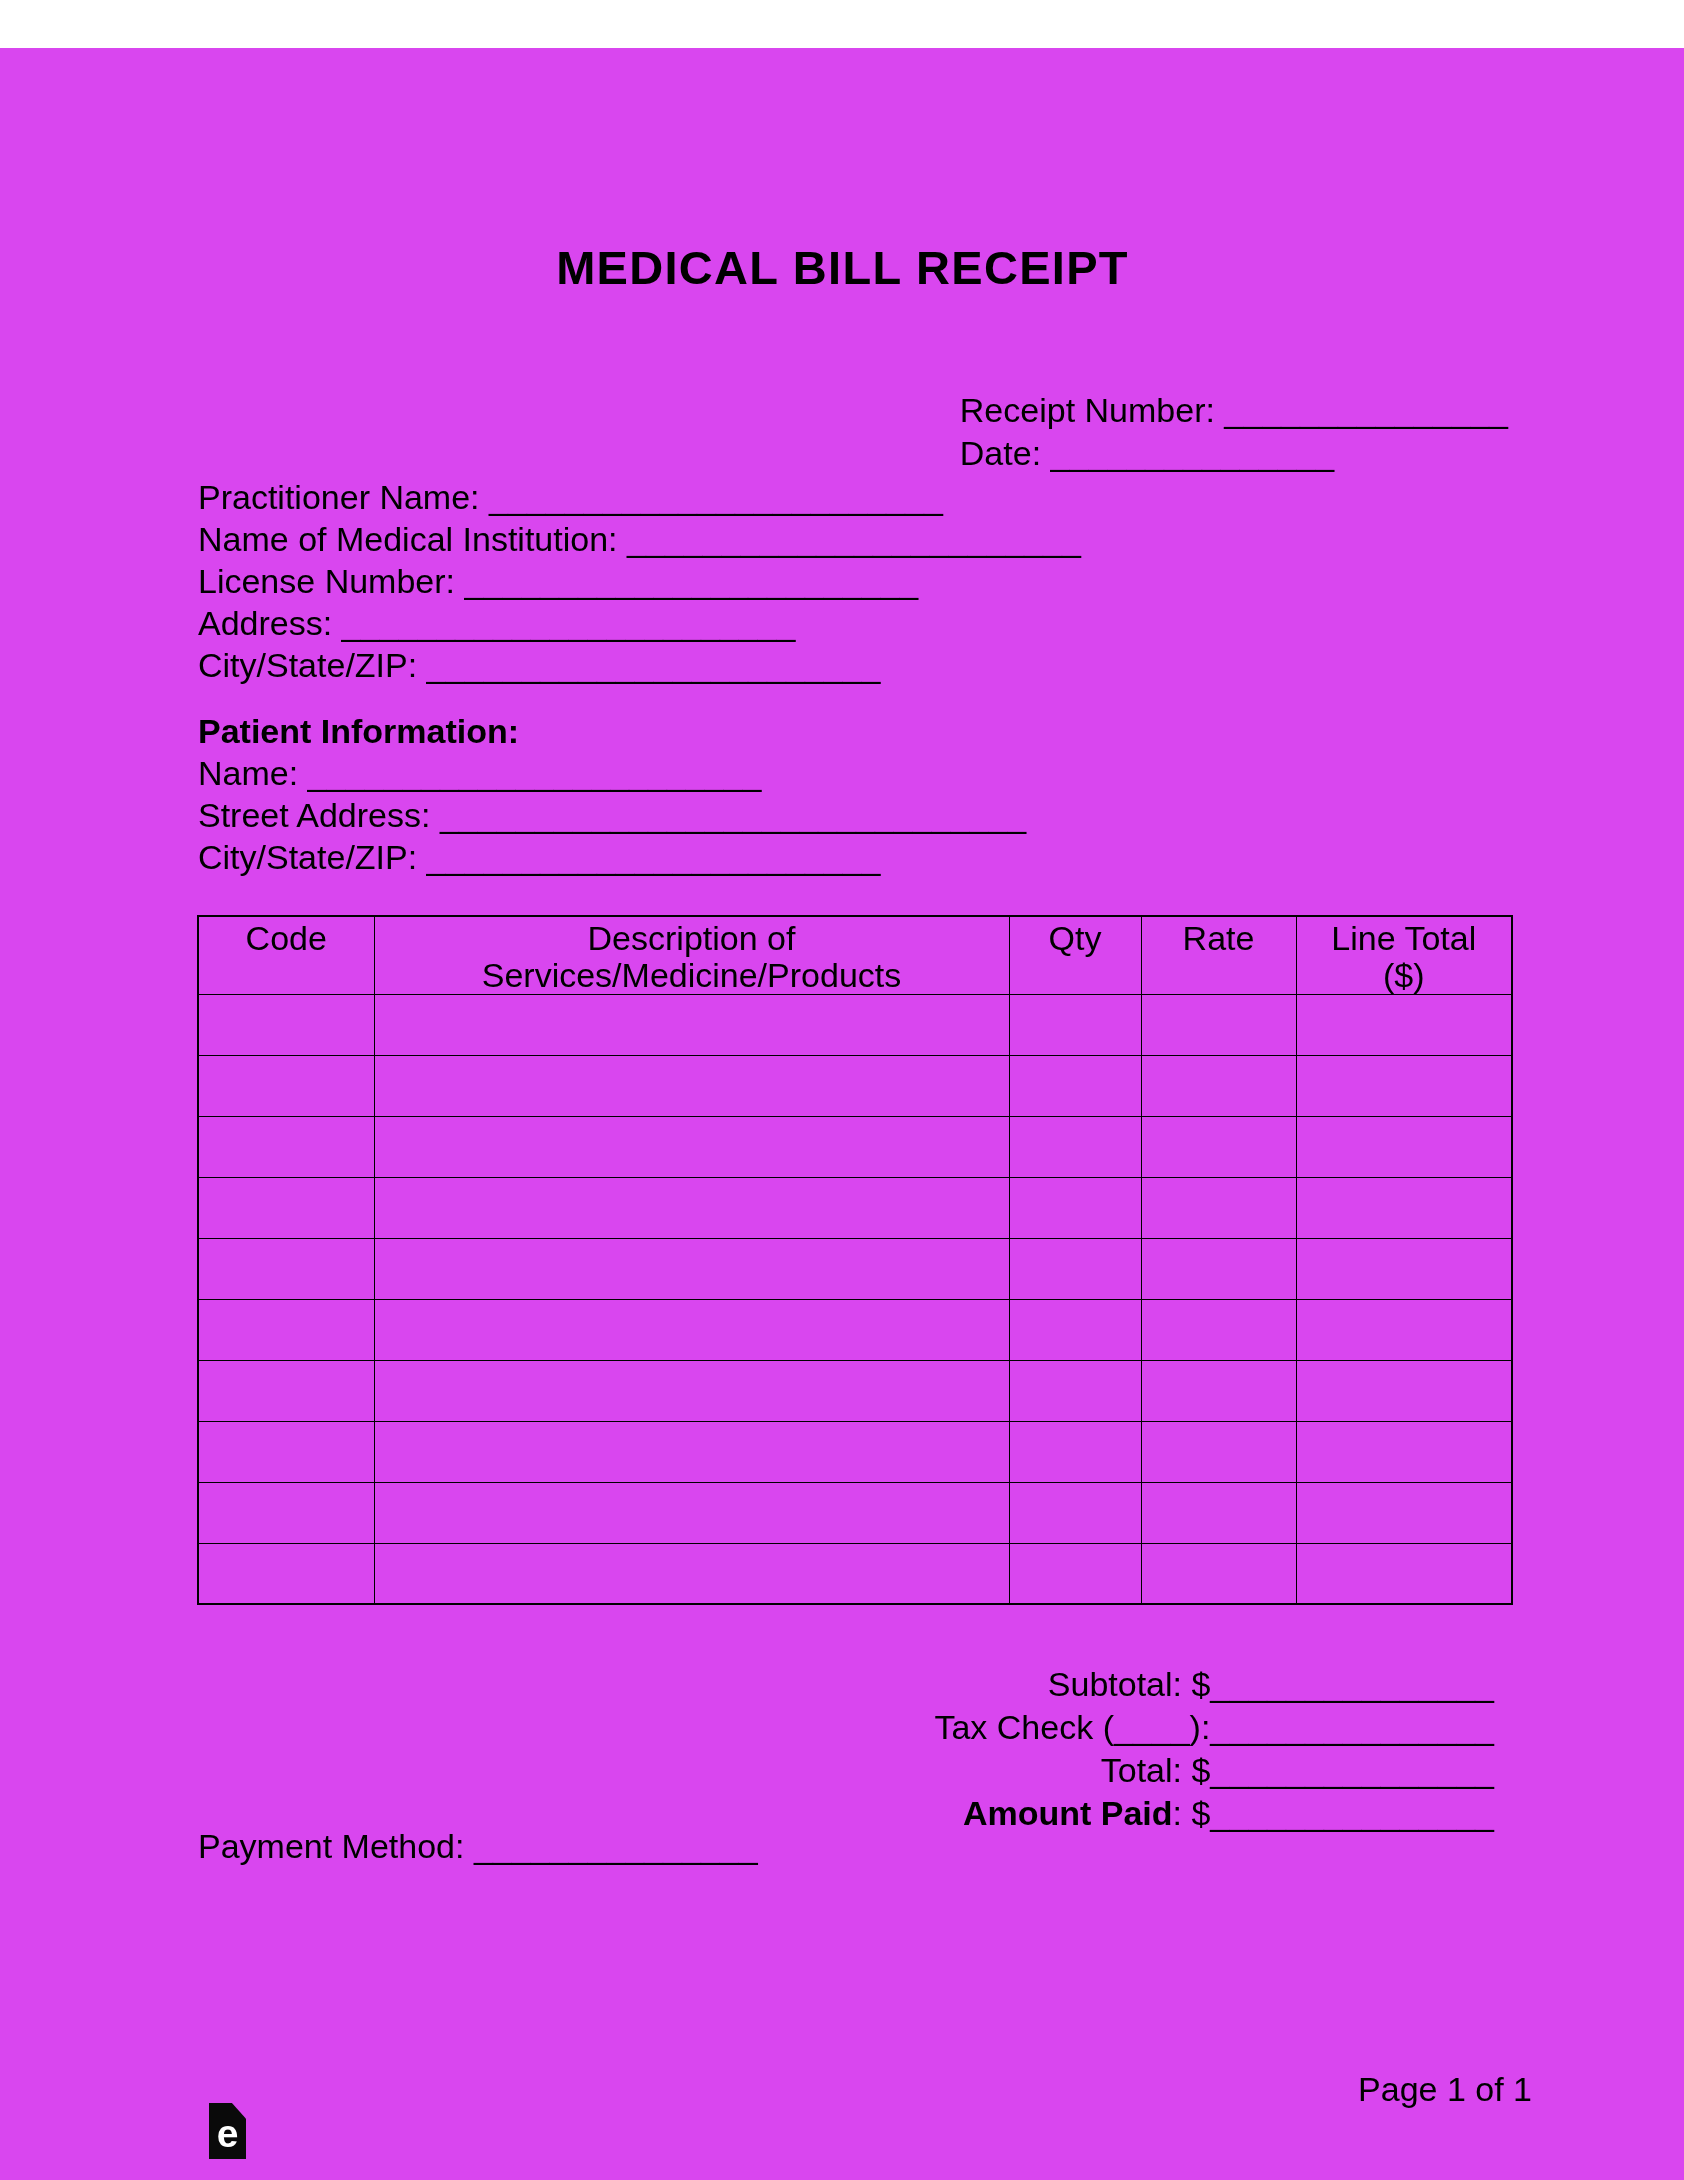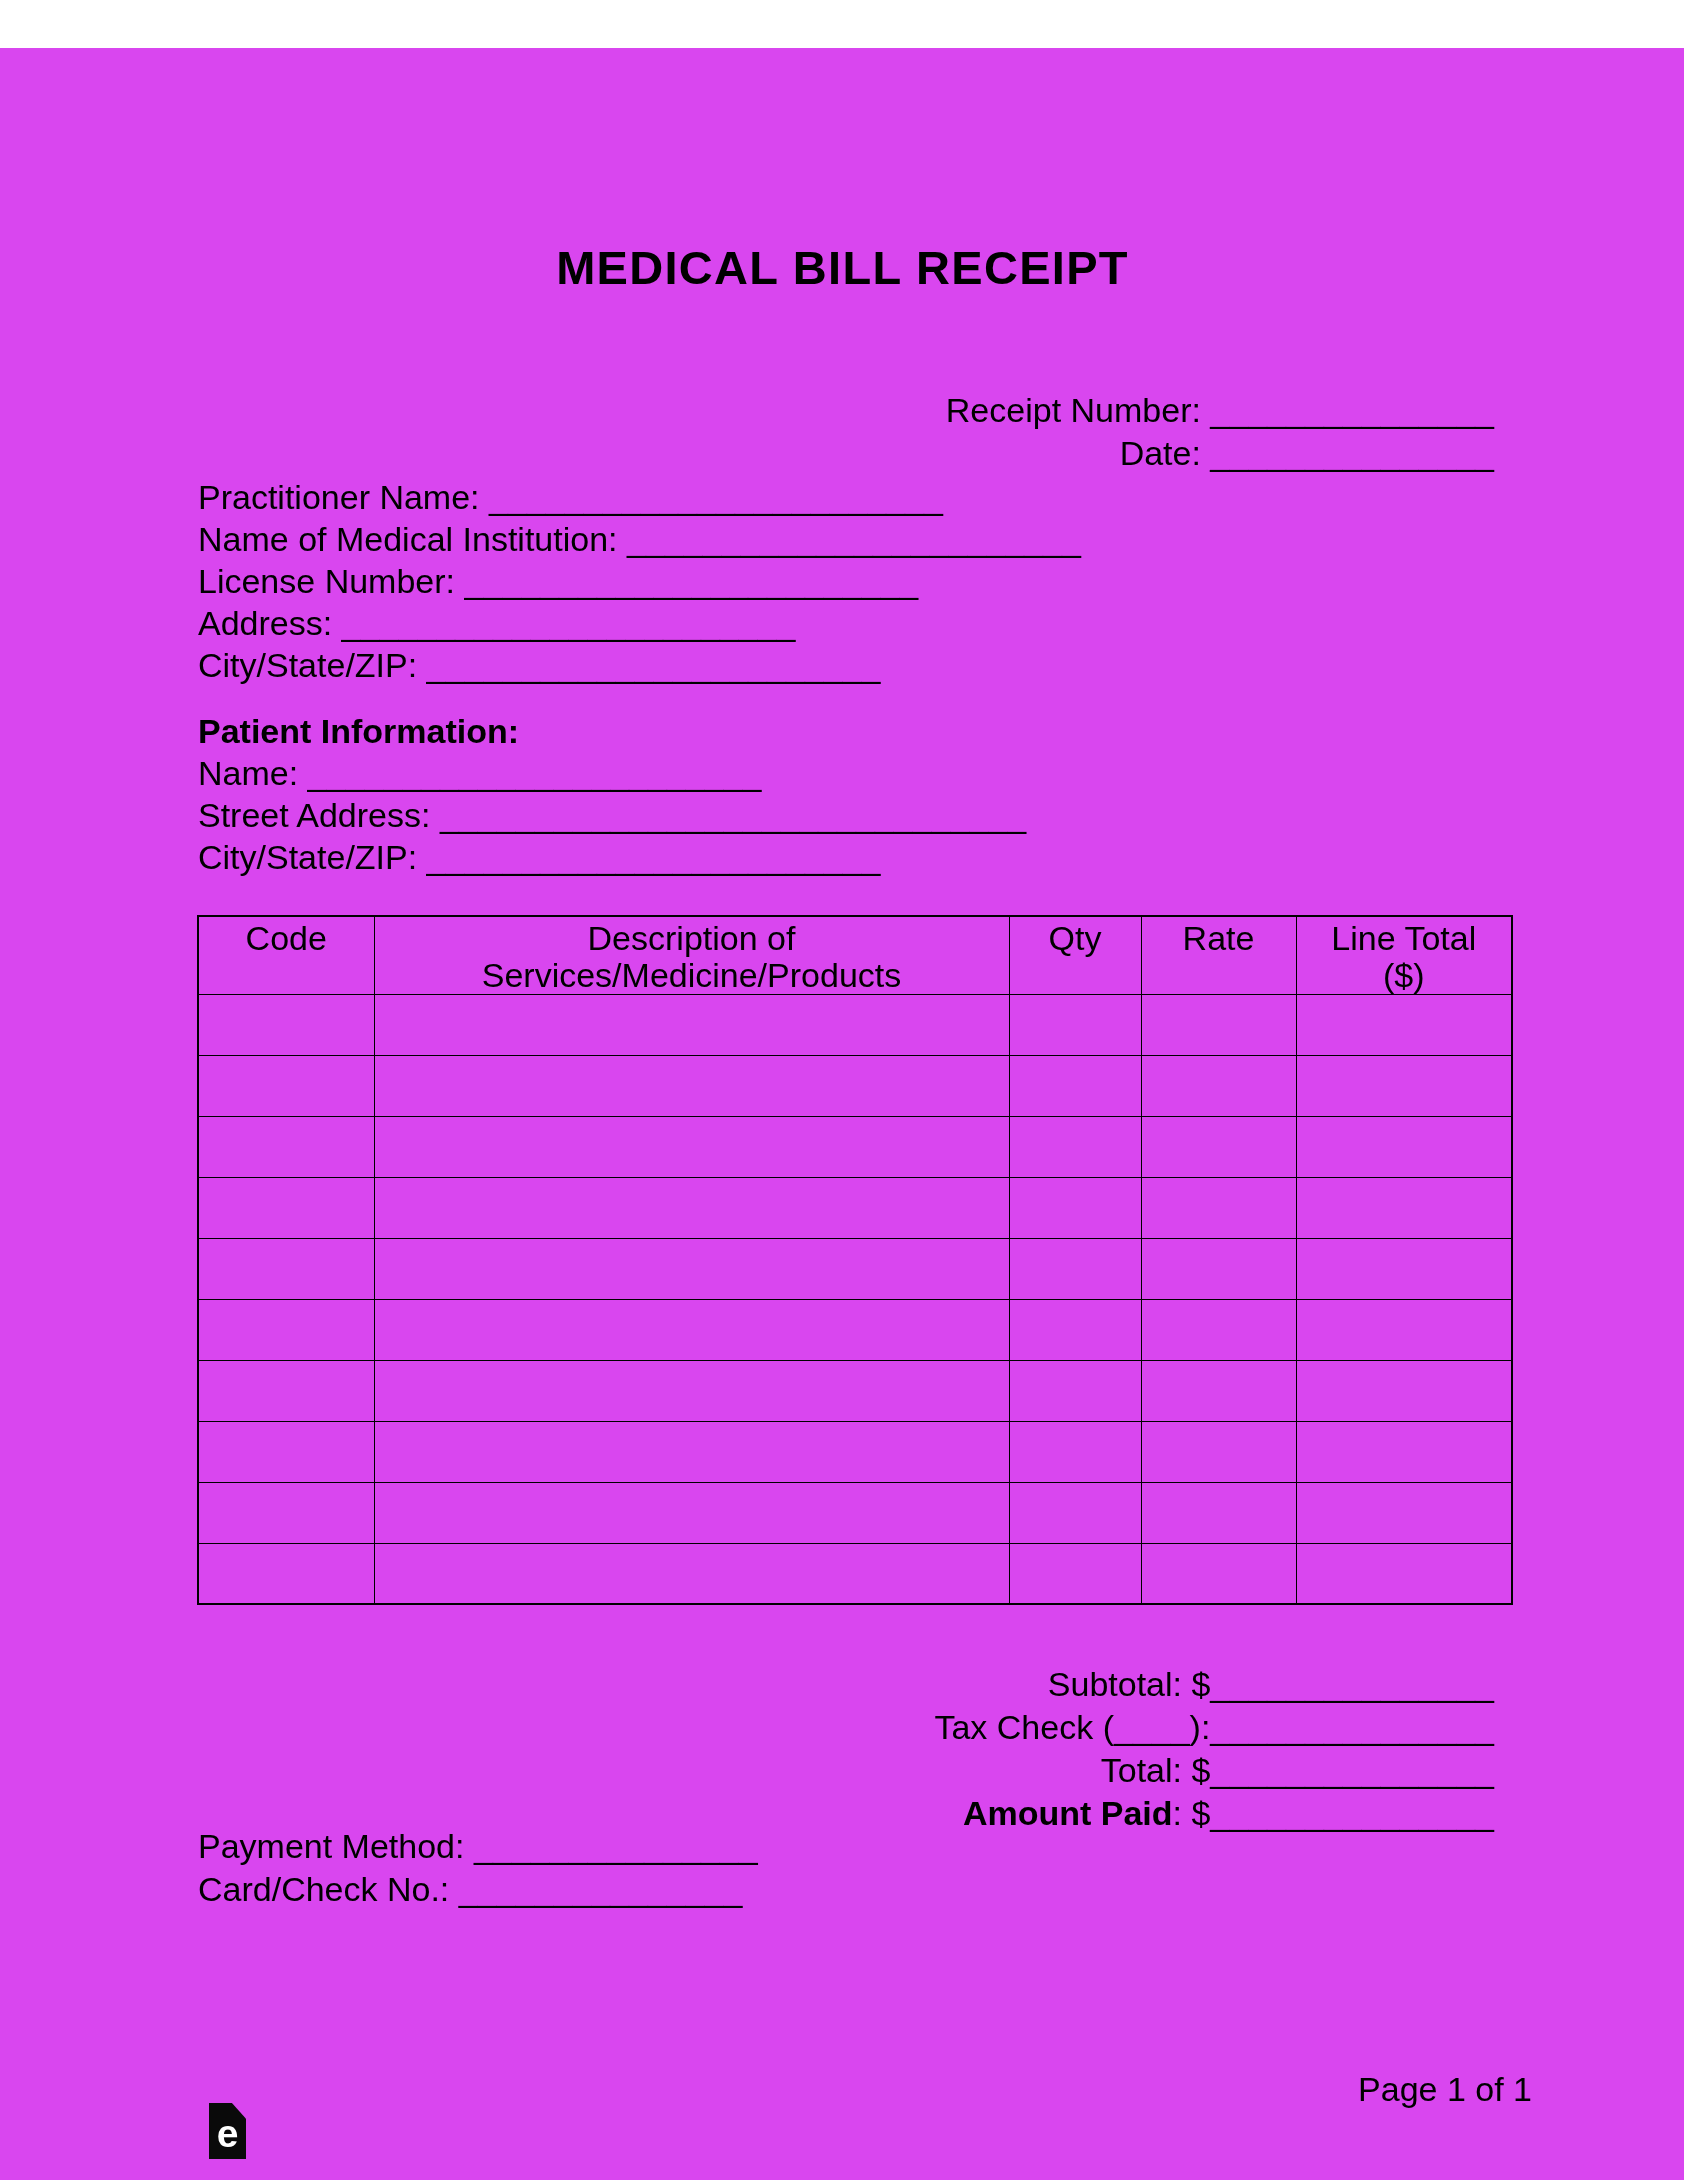--- a/index.html
+++ b/index.html
@@ -23,22 +23,22 @@
     margin: 0;
     text-align: center;
     font-size: 47px;
     line-height: 53px;
     font-weight: 700;
     letter-spacing: 1.3px;
   }
   .receipt-block {
     position: absolute;
     top: 341px;
-    right: 191px;
-    text-align: right;
+    right: 177px;
+    text-align: left;
     line-height: 43px;
     white-space: nowrap;
   }
   .inst-block {
     position: absolute;
     top: 428px;
     left: 198px;
     line-height: 42px;
     white-space: nowrap;
   }
@@ -235,21 +235,20 @@
 
   <div class="summary-block">
     <div>Subtotal: $_______________</div>
     <div>Tax Check (____):_______________</div>
     <div>Total: $_______________</div>
     <div><span class="bold">Amount Paid</span><span>: $_______________</span></div>
   </div>
 
   <div class="payment-block">
     <div>Payment Method: _______________</div>
-    <div>Card/Check No.: _______________</div>
   </div>
 
   <div class="page-number">Page 1 of 1</div>
 
   <div class="logo">
     <div class="logo-shape">
       <span class="logo-e">e</span>
     </div>
   </div>
 

